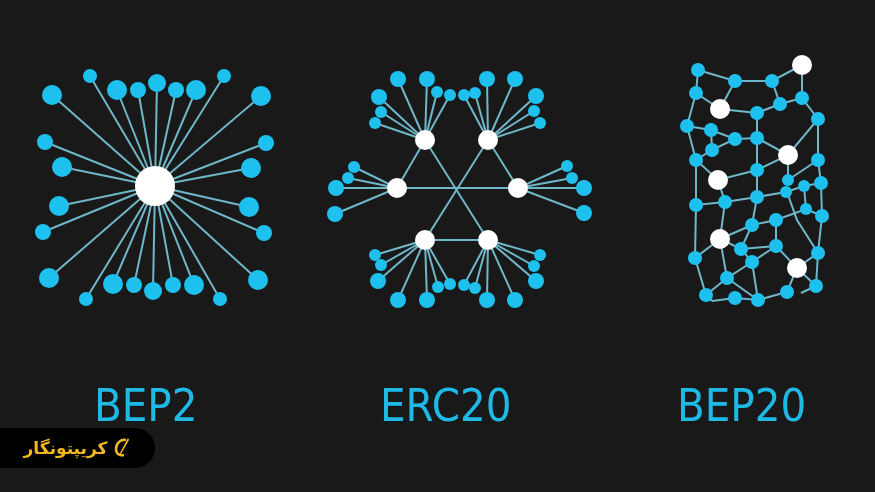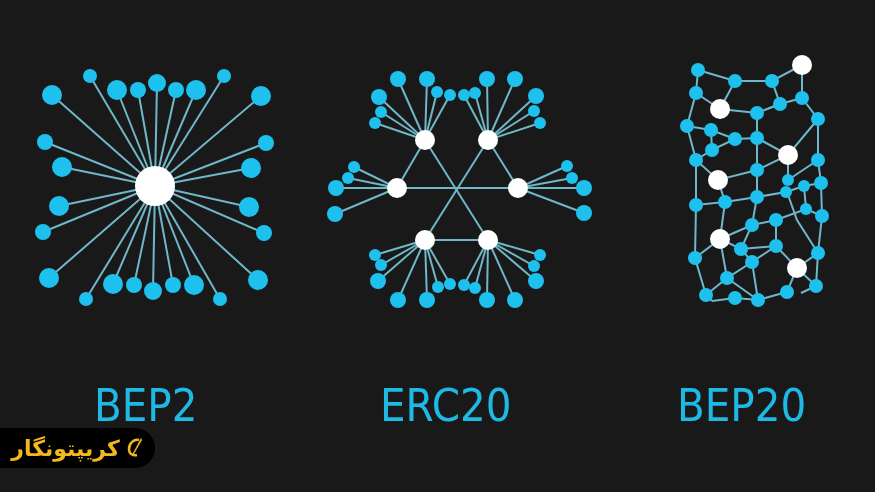--- a/index.html
+++ b/index.html
@@ -1,20 +1,20 @@
 <!DOCTYPE html>
 <html><head>
 <meta charset="utf-8">
 <style>
   html, body { margin:0; padding:0; }
   body { width:875px; height:492px; background:#191919; position:relative; overflow:hidden; font-family:"DejaVu Sans", sans-serif; }
   svg.graph { position:absolute; left:0; top:0; }
   .label { position:absolute; top:376px; color:#1fb9e6; font-family:"DejaVu Sans", sans-serif; font-size:44px; letter-spacing:0px; line-height:60px; transform:scaleX(0.92); transform-origin:left top; }
   .badge { position:absolute; left:0; top:428px; width:155px; height:40px; background:#000; border-radius:0 22px 22px 0; display:flex; align-items:center; justify-content:center; gap:6px; }
-  .badge-text { color:#f2b81d; font-size:22px; font-weight:bold; direction:rtl; font-family:"DejaVu Sans", sans-serif; }
+  .badge-text { color:#f2b81d; font-size:17px; font-weight:bold; direction:rtl; font-family:"DejaVu Sans", sans-serif; }
   .badge-icon { width:18px; height:22px; }
 </style>
 </head>
 <body>
 
 <svg class="graph" width="875" height="492" viewBox="0 0 875 492" xmlns="http://www.w3.org/2000/svg">
   <g stroke="#6fb7c9" stroke-width="2">
 
     <line x1="155" y1="186" x2="90" y2="76"></line>
     <line x1="155" y1="186" x2="52" y2="95"></line>

